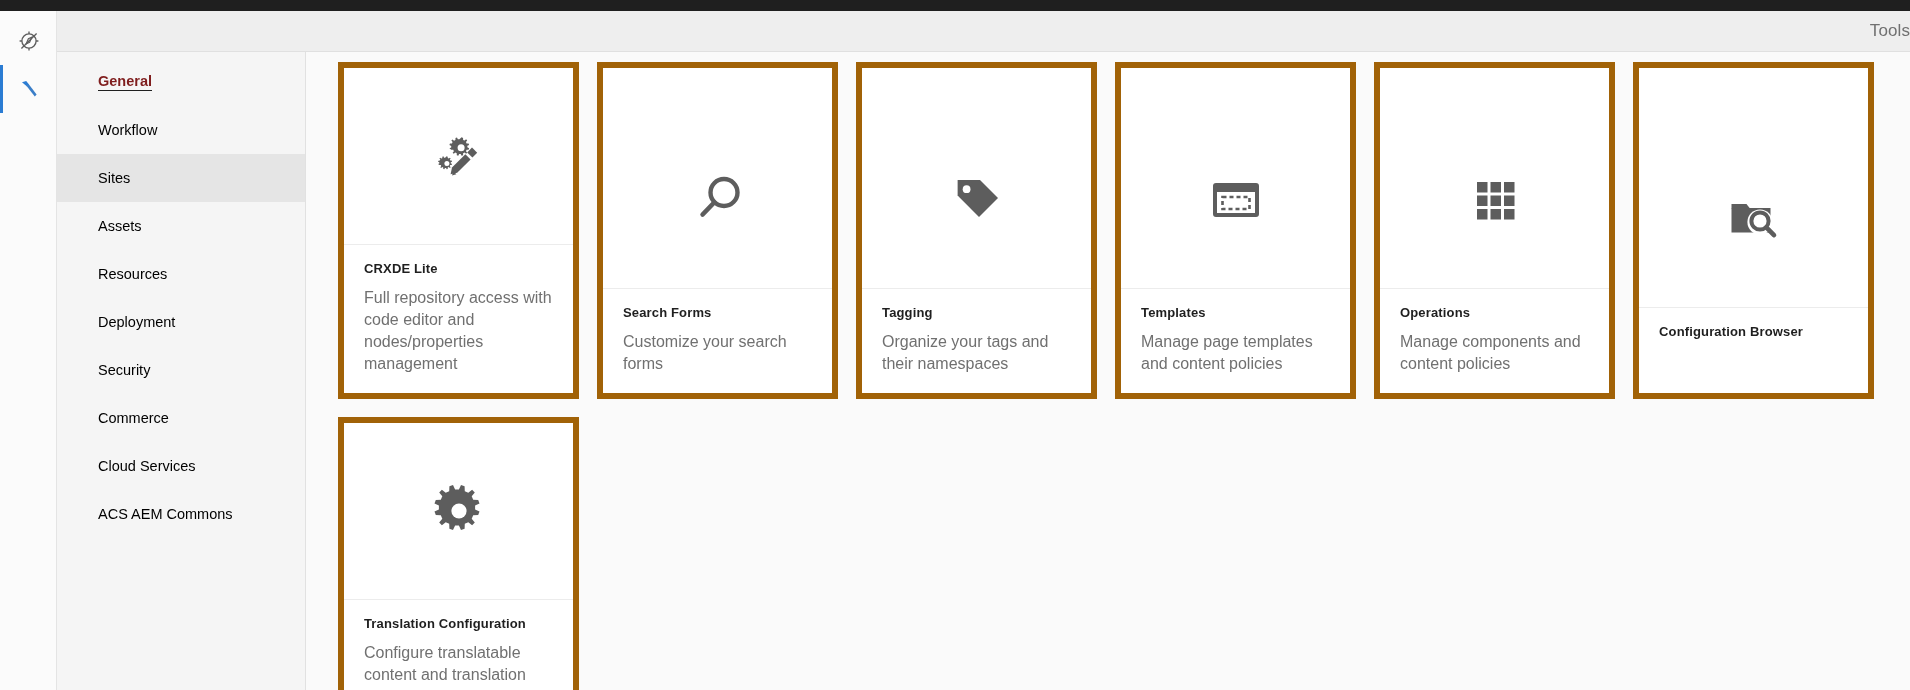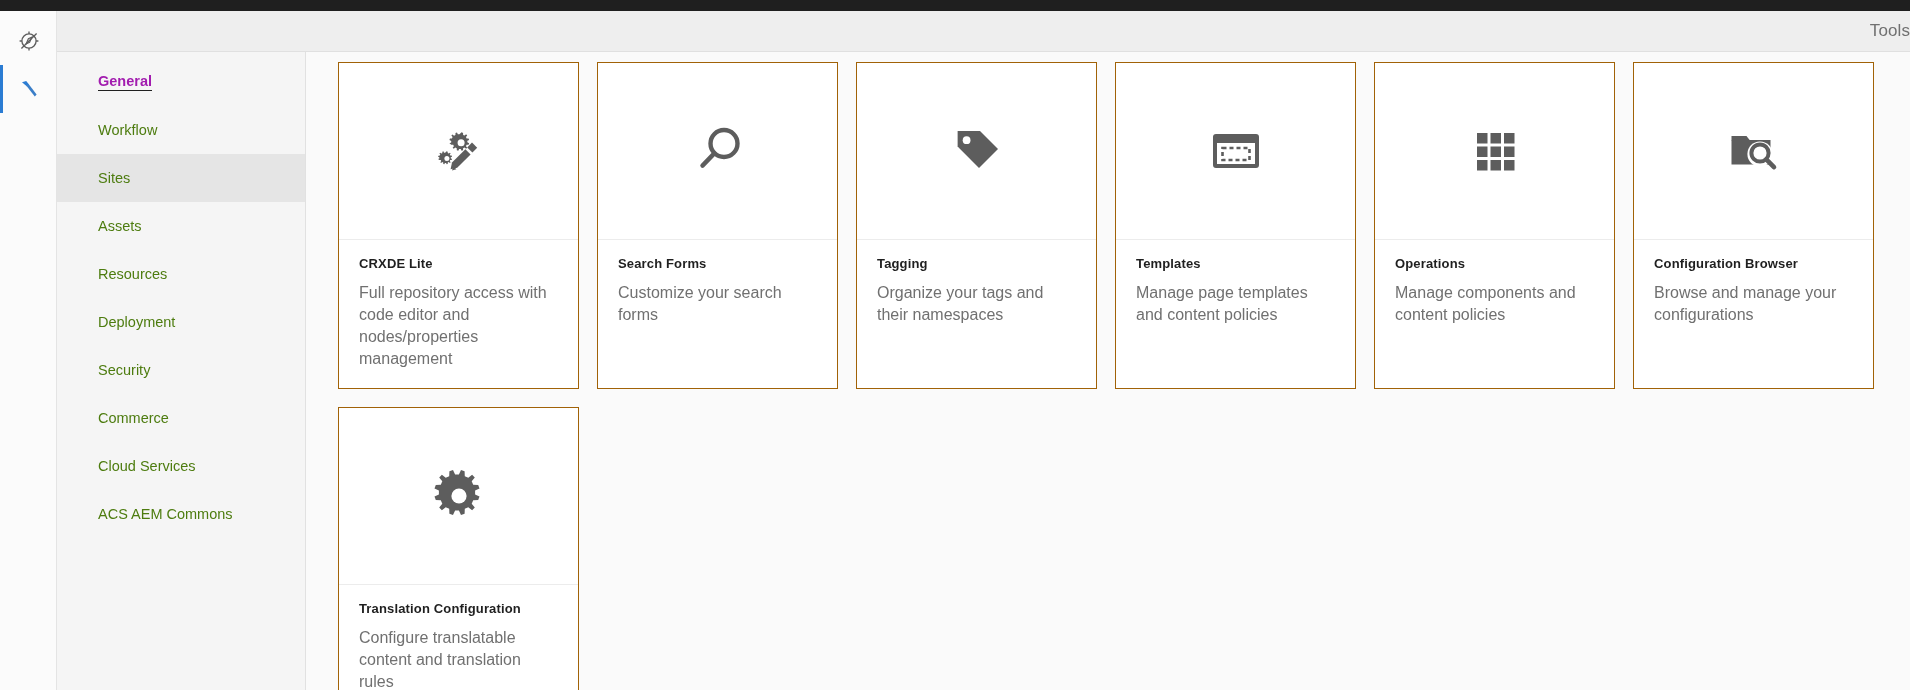--- a/index.html
+++ b/index.html
@@ -62,27 +62,27 @@
     width: 249px; height: 638px;
     background: #f5f5f5;
     border-right: 1px solid #e1e1e1;
     padding-top: 6px;
   }
   .nav-item {
     height: 48px;
     display: flex; align-items: center;
     padding-left: 41px;
     font-size: 14.5px;
-    color: #4d7c0f;
+    color: #000000;
     cursor: pointer;
     user-select: none;
   }
   .nav-item.hovered {
     font-weight: 700;
-    color: #a21caf;
+    color: #7f1d1d;
   }
   .nav-item.hovered .nav-label {
     border-bottom: 1px solid #202020;
     padding-bottom: 1px;
   }
   .nav-item.selected {
     background: #e5e5e5;
   }
 
   
@@ -93,25 +93,26 @@
     overflow: hidden;
   }
   .card-grid {
     display: flex;
     flex-wrap: wrap;
     padding: 10px 0 0 32px;
   }
   .card {
     width: 241px;
     background: #ffffff;
-    border: 1px solid #a16207;
+    border: 6px solid #a16207;
     margin: 0 18px 18px 0;
     cursor: pointer;
     display: flex;
     flex-direction: column;
+    justify-content: flex-end;
   }
   .card-media {
     height: 177px;
     border-bottom: 1px solid #ececec;
     display: flex; align-items: center; justify-content: center;
   }
   .card-media svg { display: block; }
   .card-body {
     padding: 16px 20px 18px 20px;
     min-height: 85px;
@@ -288,21 +289,20 @@
         <path d="M9.5 17.0 H24.5 L28.0 21.5 H9.5 Z" fill="#5d5d5d"></path>
         <path d="M9.5 21.0 H48.5 V45.5 H9.5 Z" fill="#5d5d5d"></path>
         <circle cx="38.0" cy="35.0" r="12.6" fill="#ffffff"></circle>
         <circle cx="38.0" cy="34.0" r="8.6" fill="none" stroke="#5d5d5d" stroke-width="4"></circle>
         <path d="M44.3 40.3 L52.0 48.2" stroke="#5d5d5d" stroke-width="4.6" stroke-linecap="round"></path>
       </svg>
           </span>
         </div>
         <div class="card-body">
           <div class="card-title">Configuration Browser</div>
-          <div class="card-desc">Browse and manage your configurations</div>
         </div>
       </div>
       <div class="card">
         <div class="card-media">
           <span>
             <svg width="64" height="64" viewBox="0 0 64 64" fill="#5d5d5d">
         <path d="M36.2 7.0l3.6 1.3 .2 5.0 3.5 1.5 3.8-3.1 2.7 2.7 -3.1 3.8 1.5 3.5 5.0 .2 1.3 3.6 -4.4 2.1 0 3.8 4.4 2.1 -1.3 3.6 -5.0 .2 -1.5 3.5 3.1 3.8 -2.7 2.7 -3.8-3.1 -3.5 1.5 -.2 5.0 -3.6 1.3 -2.1-4.4 -3.8 0 -2.1 4.4 -3.6-1.3 -.2-5.0 -3.5-1.5 -3.8 3.1 -2.7-2.7 3.1-3.8 -1.5-3.5 -5.0-.2 -1.3-3.6 4.4-2.1 0-3.8 -4.4-2.1 1.3-3.6 5.0-.2 1.5-3.5 -3.1-3.8 2.7-2.7 3.8 3.1 3.5-1.5 .2-5.0 3.6-1.3 2.1 4.4 3.8 0z" transform="translate(-2.2,-1.0)"></path>
         <circle cx="32" cy="32" r="7.6" fill="#ffffff"></circle>
       </svg>
           </span>

